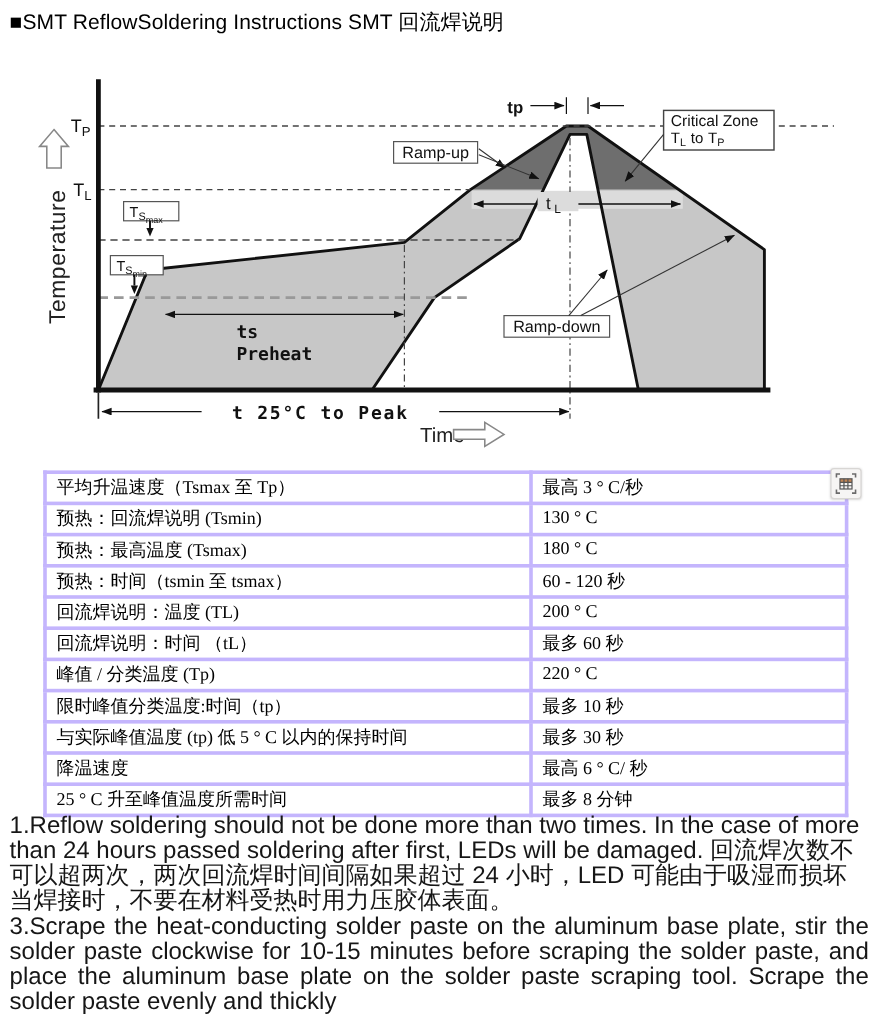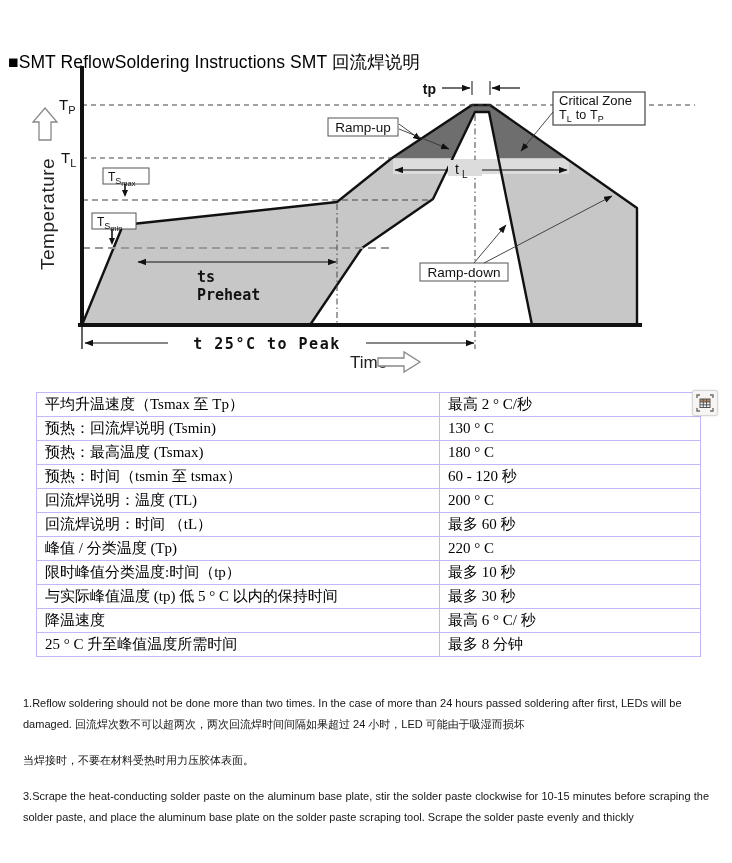--- a/index.html
+++ b/index.html
@@ -1,38 +1,38 @@
 <!DOCTYPE html>
 <html><head>
 <meta charset="utf-8">
 <style>
   html,body{margin:0;padding:0;background:#ffffff;}
   body{width:732px;height:863px;position:relative;overflow:hidden;
        font-family:"Liberation Sans",sans-serif;color:#111;}
   .doc-title{position:absolute;left:8px;top:6px;font-size:17.5px;font-weight:500;
-             letter-spacing:0.1px;color:#000;margin-top:44px;}
+             letter-spacing:0.1px;color:#000;}
   .diagram-wrap{position:absolute;left:28px;top:58px;width:704px;height:332px;}
   svg text{font-family:"Liberation Sans",sans-serif;}
   .mono{font-family:"DejaVu Sans Mono","Liberation Mono",monospace;font-weight:bold;}
   
   .spec-table{position:absolute;left:36px;top:392px;width:640px;border-collapse:collapse;
               font-family:"Liberation Serif","DejaVu Serif",serif;font-size:15px;color:#000;
               table-layout:fixed;}
-  .spec-table td{border:1px solid #c4b5fd;height:23px;padding:0 6px 0 8px;vertical-align:middle;
+  .spec-table td{border:3px solid #c4b5fd;height:23px;padding:0 6px 0 8px;vertical-align:middle;
                  white-space:nowrap;overflow:hidden;}
   .spec-table td.c1{width:388px;}
   .spec-table td.c2{width:246px;}
   
   .anchor-icon{position:absolute;left:692px;top:390px;width:24px;height:24px;
                background:#f6f5f4;border:1px solid #d8d6d4;border-radius:3px;
                box-shadow:0 0 2px rgba(0,0,0,.15);display:flex;align-items:center;justify-content:center;}
   
   .notes{position:absolute;left:8px;top:678px;width:716px;color:#161616;}
   .notes-title{font-size:17.5px;margin:0 0 6px 0;color:#000;}
-  .notes p{margin:15px;font-size:11px;line-height:21px;}
+  .notes p{margin:0;font-size:20px;line-height:21px;}
   .justify{text-align:justify;}
 </style>
 </head>
 <body>
 
 <div class="doc-title">■SMT ReflowSoldering Instructions SMT 回流焊说明</div>
 
 <div class="diagram-wrap">
 <svg viewBox="0 0 704 332" width="704" height="332">
   <defs>
@@ -110,21 +110,21 @@
   <path d="M350,300 L376,300 L376,294 L392,304 L376,314 L376,308 L350,308 Z" fill="#fff" stroke="#888" stroke-width="1.3"></path>
   <text x="-212" y="26" transform="rotate(-90)" font-size="19" fill="#222" letter-spacing="0.5">Temperature</text>
   <path d="M17,50 L29,64 L23,64 L23,82 L11,82 L11,64 L5,64 Z" fill="#fff" stroke="#888" stroke-width="1.3"></path>
 </svg>
 </div>
 
 <table class="spec-table">
   <tbody>
     <tr>
         <td class="c1">平均升温速度（Tsmax 至 Tp）</td>
-        <td class="c2">最高 2 ° C/秒</td>
+        <td class="c2">最高 3 ° C/秒</td>
       </tr>
     <tr>
         <td class="c1">预热：回流焊说明 (Tsmin)</td>
         <td class="c2">130 ° C</td>
       </tr>
     <tr>
         <td class="c1">预热：最高温度 (Tsmax)</td>
         <td class="c2">180 ° C</td>
       </tr>
     <tr>

